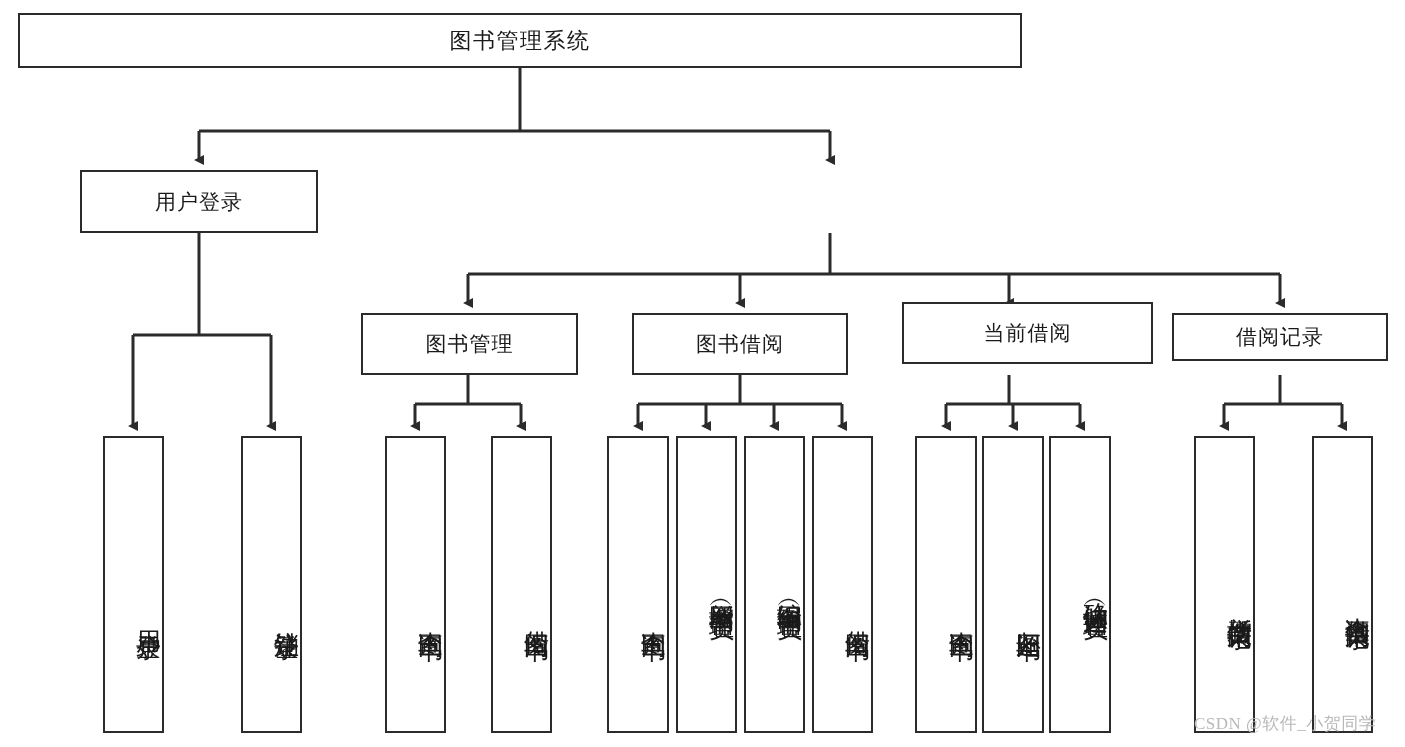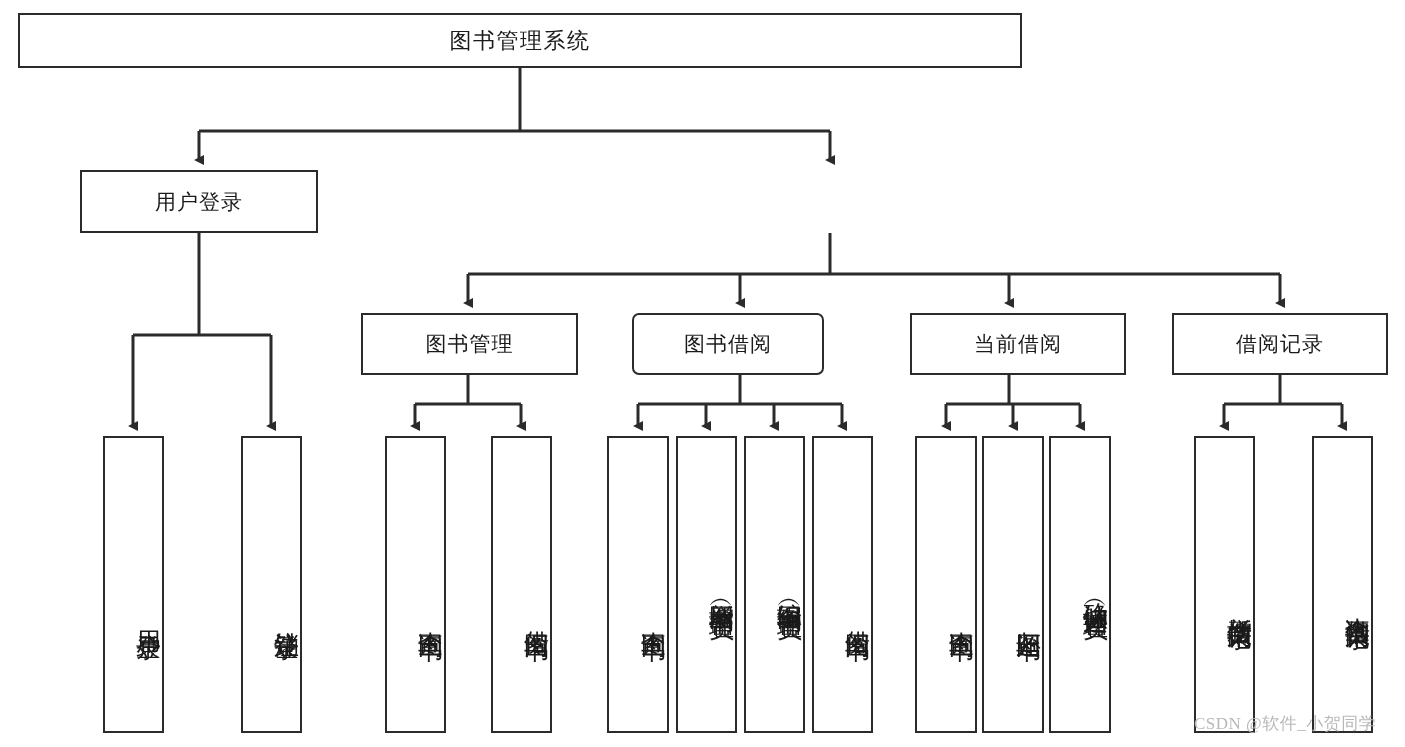--- a/index.html
+++ b/index.html
@@ -134,27 +134,27 @@
     <span>图书管理系统</span>
   </div>
 
   <div class="node node-h" style="left:80px; top:170px; width:238px; height:63px;">
     <span>用户登录</span>
   </div>
 
   <div class="node node-h" style="left:361px; top:313px; width:217px; height:62px;">
     <span>图书管理</span>
   </div>
-  <div class="node node-h" style="left:632px; top:313px; width:192px; height:62px;border-radius:7px;">
+  <div class="node node-h" style="left:632px; top:313px; width:216px; height:62px;">
     <span>图书借阅</span>
   </div>
-  <div class="node node-h" style="left:902px; top:313px; width:216px; height:62px;margin-left:8px;">
+  <div class="node node-h" style="left:902px; top:302px; width:251px; height:62px;">
     <span>当前借阅</span>
   </div>
-  <div class="node node-h" style="left:1172px; top:313px; width:216px; height:62px;">
+  <div class="node node-h" style="left:1172px; top:313px; width:216px; height:48px;">
     <span>借阅记录</span>
   </div>
 
   <div class="node node-v" style="left:103px; top:436px; width:61px; height:297px;">
     <span class="vtext">用户登录</span>
   </div>
   <div class="node node-v" style="left:241px; top:436px; width:61px; height:297px;">
     <span class="vtext">注销登录</span>
   </div>
 

